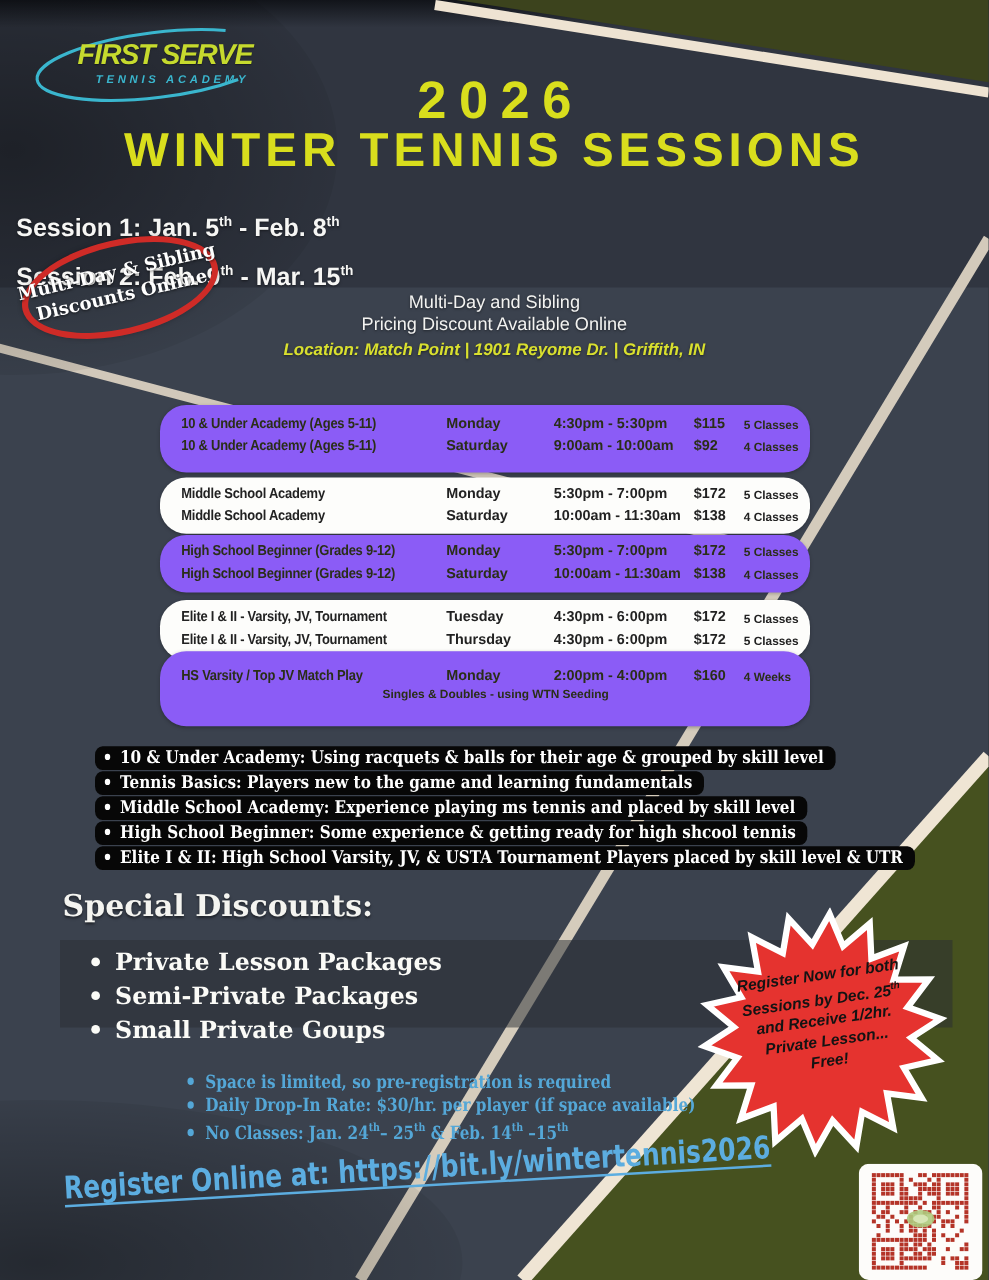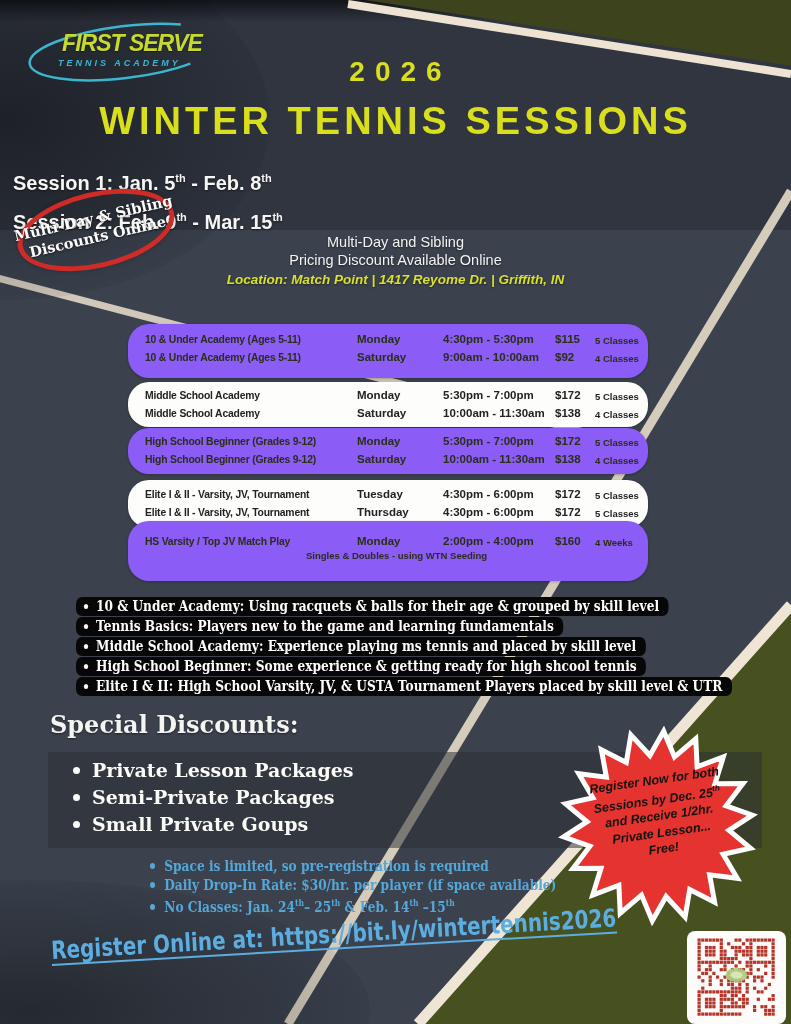--- a/index.html
+++ b/index.html
@@ -12,29 +12,29 @@
 
   
   .logo{position:absolute;left:18px;top:16px;width:210px;height:68px;z-index:2;}
   .logo svg{position:absolute;left:0;top:0;}
   .logo-title{
     position:absolute;left:24px;top:14px;width:180px;text-align:center;
     font-size:23px;font-weight:bold;font-style:italic;letter-spacing:-1px;
     color:#c6da2e;text-shadow:0 1px 1px rgba(0,0,0,.4);white-space:nowrap;
   }
   .logo-sub{
-    position:absolute;left:40px;top:42px;width:160px;
+    position:absolute;left:40px;top:42px;width:160px;text-align:center;
     font-size:9px;font-weight:bold;font-style:italic;letter-spacing:3px;
     color:#3ab6ce;white-space:nowrap;
   }
 
   
   .title-year{
     position:absolute;left:0;top:56px;width:100%;text-align:center;z-index:1;
-    font-size:28px;font-weight:bold;letter-spacing:10px;color:#d9de1d;
+    font-size:42px;font-weight:bold;letter-spacing:10px;color:#d9de1d;
     text-indent:10px;
   }
   .title-main{
     position:absolute;left:0;top:100px;width:100%;text-align:center;z-index:1;
     font-size:38px;font-weight:bold;letter-spacing:4px;color:#d9de1d;
     white-space:nowrap;
   }
 
   
   .badge{
@@ -93,21 +93,21 @@
   }
   .desc-line .dot{display:inline-block;width:5px;height:5px;border-radius:50%;background:#fff;margin:0 9px 2px 0;vertical-align:middle;}
 
   
   .special-h{
     position:absolute;left:50px;top:710px;z-index:1;
     font-family:"DejaVu Serif",serif;font-weight:bold;font-size:24px;color:#f4f4f0;
     text-shadow:0 1px 2px rgba(0,0,0,.5);
   }
   .disc-box{
-    position:absolute;left:48px;top:752px;width:714px;height:96px;z-index:1;
+    position:absolute;left:48px;top:752px;width:714px;height:70px;z-index:1;
     background:rgba(43,46,51,.52);
   }
   .disc-item{
     font-family:"DejaVu Serif",serif;font-weight:bold;font-size:19px;color:#fbfbf7;
     line-height:27px;padding-left:44px;white-space:nowrap;
   }
   .disc-box .inner{padding-top:5px;}
   .disc-item .dot{display:inline-block;width:7px;height:7px;border-radius:50%;background:#fbfbf7;margin:0 12px 3px -19px;vertical-align:middle;}
 
   
@@ -196,21 +196,21 @@
   <div class="sessions">
     <div class="session-line"><span>Session 1: Jan. 5</span><sup>th</sup><span> - Feb. 8</span><sup>th</sup></div>
     <div class="session-line"><span>Session 2: Feb. 9</span><sup>th</sup><span> - Mar. 15</span><sup>th</sup></div>
   </div>
 
   <div class="subhead">
     <div>Multi-Day and Sibling</div>
     <div>Pricing Discount  Available Online</div>
   </div>
 
-  <div class="location">Location: Match Point | 1417 Reyome Dr. | Griffith, IN</div>
+  <div class="location">Location: Match Point | 1901 Reyome Dr. | Griffith, IN</div>
 
   <div class="grp yellow pt" style="top:324px;height:47px;">
     <div class="row">
       <span class="c n"><span class="sq">10 &amp; Under Academy (Ages 5-11)</span></span>
       <span class="c d">Monday</span>
       <span class="c t">4:30pm - 5:30pm</span>
       <span class="c p">$115</span>
       <span class="c k">5 Classes</span>
     </div>
     <div class="row">

